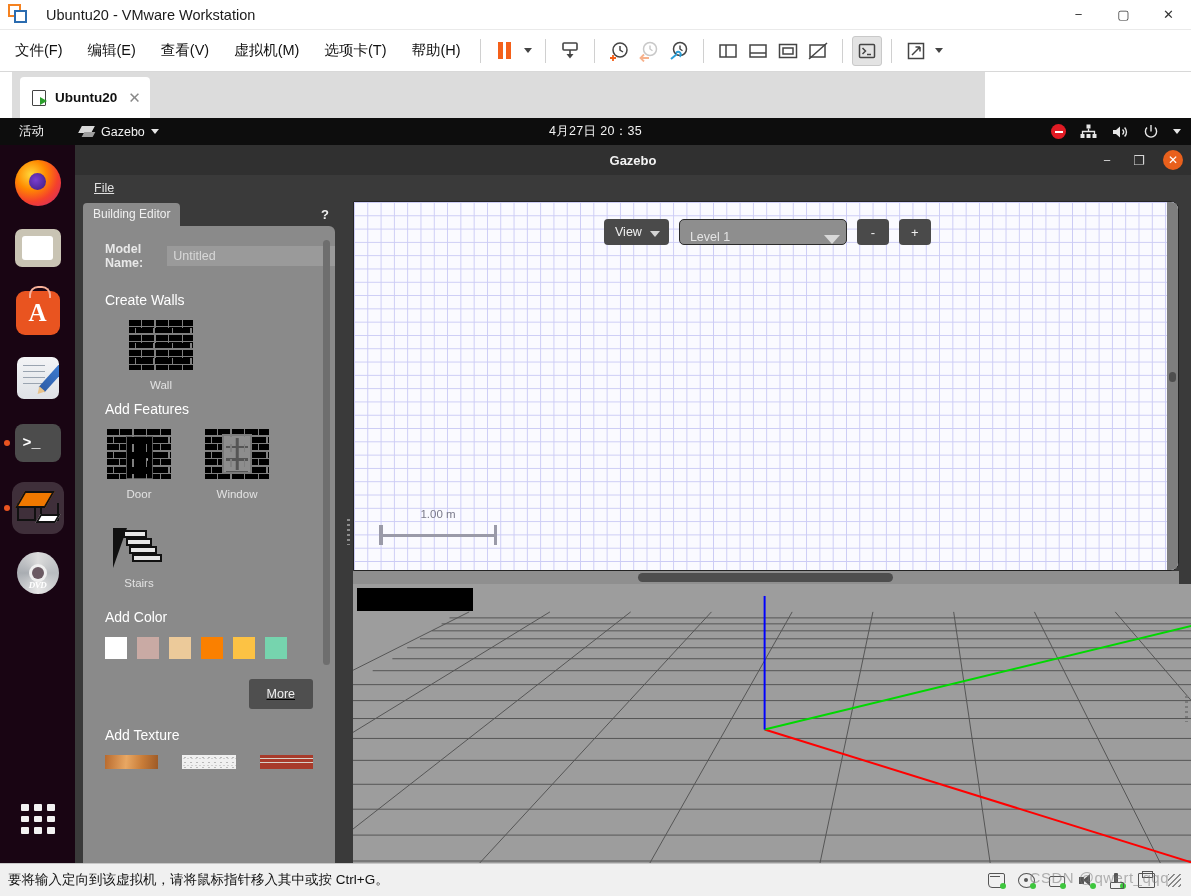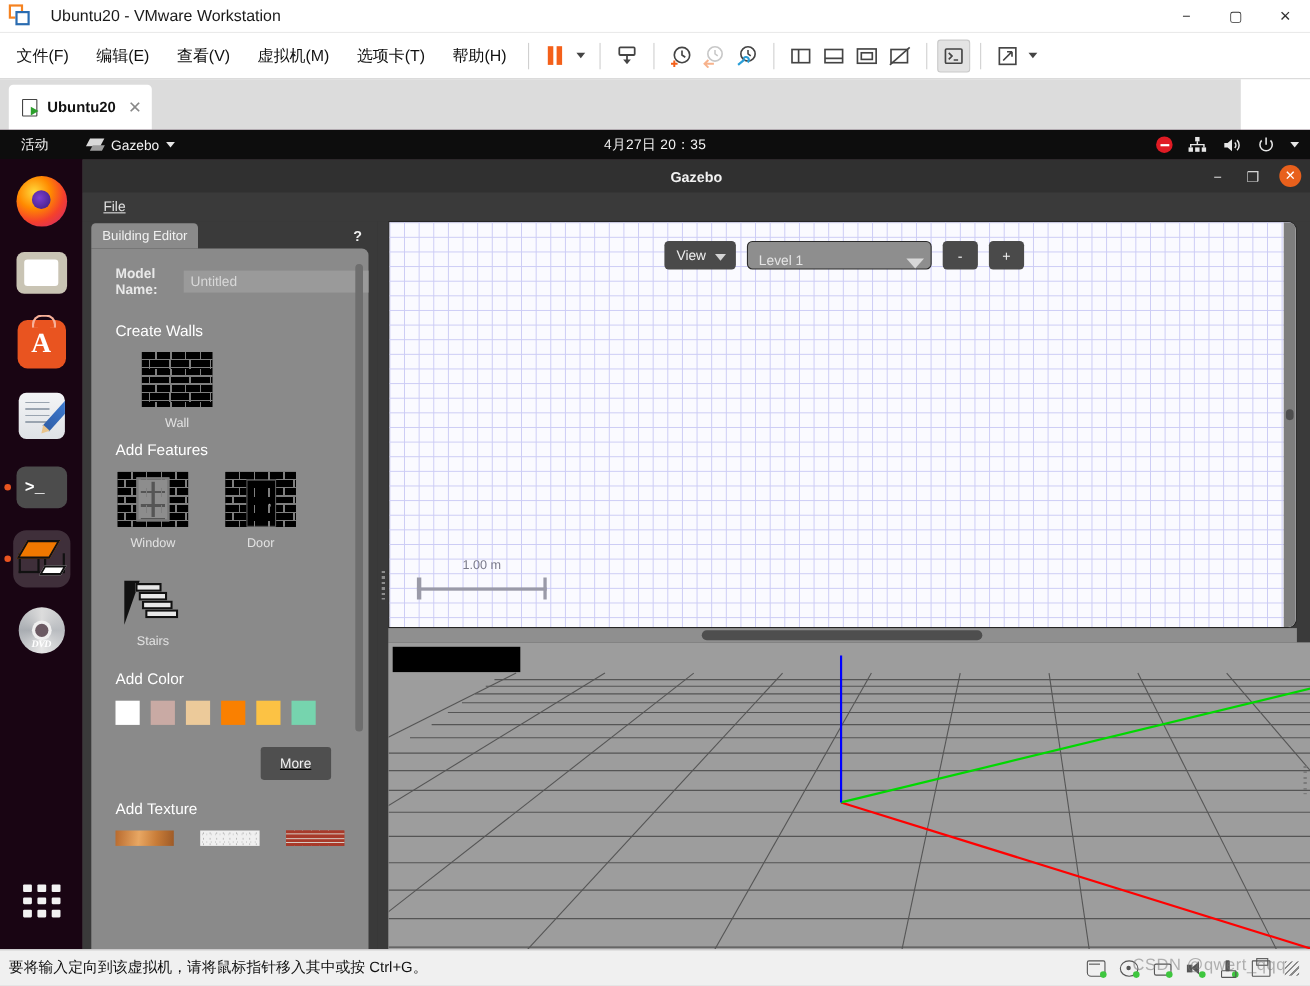--- a/index.html
+++ b/index.html
@@ -39,21 +39,21 @@
     justify-content: center; flex: none; }
   .tb-btn.active { background: #e3e3e3; border: 1px solid #c9c9c9; border-radius: 3px; }
   .tb-caret { width: 16px; height: 30px; display: flex; align-items: center; justify-content: center; }
   .tb-caret::after { content: ""; border-left: 4px solid transparent;
     border-right: 4px solid transparent; border-top: 5px solid #444; }
   .pause-ico { display: flex; gap: 3px; }
   .pause-ico i { width: 5px; height: 17px; background: #f4601a; display: block; }
 
   
   .vm-tabstrip {
-    position: absolute; top: 72px; left: 0; width: 1128px; height: 46px;
+    position: absolute; top: 72px; left: 12px; width: 973px; height: 46px;
     background: #dcdcdc;
   }
   .vm-tab {
     position: absolute; left: 8px; top: 5px; height: 41px; min-width: 130px;
     background: #fff; border-radius: 4px 4px 0 0;
     display: flex; align-items: center; padding: 0 8px 0 12px; gap: 7px;
   }
   .vm-tab .tabicon { width: 16px; height: 16px; position: relative; flex: none; }
   .vm-tab .tabicon .frame { position: absolute; inset: 0 2px 0 0;
     border: 1.6px solid #444; border-radius: 1px; }
@@ -216,21 +216,21 @@
     background: #000; border: 1.5px solid #5a5a5a; }
   .door-overlay::after { content:""; position: absolute; right: 4px; top: 21px;
     width: 2.5px; height: 2.5px; border-radius: 50%; background: #aaa; }
   .stairs { width: 52px; height: 40px; position: relative; }
   .stairs .st { position: absolute; background: #e8e8e8; border: 2px solid #111;
     height: 8px; }
   .stairs .side { position: absolute; left: 0; top: 0; width: 0; height: 0;
     border-left: 14px solid #111; border-bottom: 40px solid transparent; }
   .swatches { display: flex; gap: 10px; margin-top: 2px; }
   .sw { width: 22px; height: 22px; }
-  .more-row { display: flex; justify-content: flex-end; margin: 20px 12px 18px; text-decoration: underline; }
+  .more-row { display: flex; justify-content: flex-end; margin: 20px 0 18px; text-decoration: underline; }
   .more-btn { background: #4f4f4f; color: #f0f0f0; font-size: 12.5px;
     border: none; padding: 8px 18px; border-radius: 3px;
     font-family: "Liberation Sans", sans-serif; }
   .textures { display: flex; gap: 24px; margin-top: 12px; }
   .tex { width: 66px; height: 14px; }
   .tex.wood { background: linear-gradient(95deg, #b86a2e, #e8a763 40%, #c87c38 70%, #9d5a27); }
   .tex.granite { background: #f0f0f0; position: relative; overflow: hidden; }
   .tex.granite::after { content:""; position: absolute; inset: 0;
     background-image: radial-gradient(#b9b9b9 .8px, transparent .9px),
       radial-gradient(#cfcfcf .6px, transparent .7px);
@@ -578,30 +578,30 @@
                     </span>
                   <span class="cap">Wall</span>
                 </div>
               </div>
 
               <div class="sec-title">Add Features</div>
               <div class="tools">
                 <div class="tool">
                   <span class="brick">
                       <i class="offset"></i>
-                      <i class="win-overlay"></i>
+                      <i class="door-overlay"></i>
                     </span>
-                  <span class="cap">Window</span>
+                  <span class="cap">Door</span>
                 </div>
                 <div class="tool">
                   <span class="brick">
                       <i class="offset"></i>
-                      <i class="door-overlay"></i>
+                      <i class="win-overlay"></i>
                     </span>
-                  <span class="cap">Door</span>
+                  <span class="cap">Window</span>
                 </div>
                 <div class="tool" style="margin-top:14px">
                   <span class="stairs">
                     <i class="side"></i>
                     <i class="st" style="left:10px;top:2px;width:24px"></i>
                     <i class="st" style="left:13px;top:10px;width:26px"></i>
                     <i class="st" style="left:16px;top:18px;width:28px"></i>
                     <i class="st" style="left:19px;top:26px;width:30px"></i>
                   </span>
                   <span class="cap">Stairs</span>

